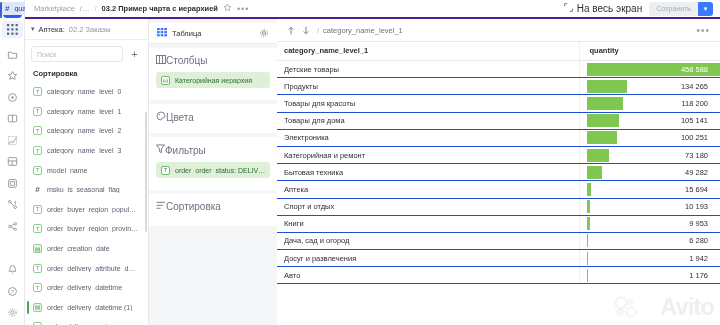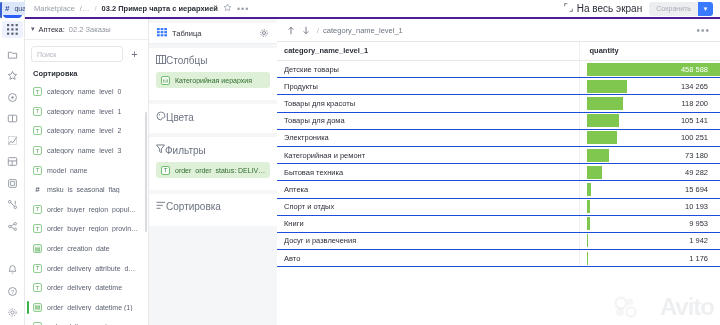--- a/index.html
+++ b/index.html
@@ -581,20 +581,29 @@
           <tr>
             <td>Книги</td>
             <td class="valcell col-sep">
               <div class="barwrap">
                 <div class="bar" style="width: 3.04px; background: rgb(127, 199, 79);"></div>
                 <span class="barnum">9 953</span>
               </div>
             </td>
           </tr>
           <tr>
+            <td>Дача, сад и огород</td>
+            <td class="valcell col-sep">
+              <div class="barwrap">
+                <div class="bar" style="width: 1.92px; background: rgb(127, 199, 79);"></div>
+                <span class="barnum">6 280</span>
+              </div>
+            </td>
+          </tr>
+          <tr>
             <td>Досуг и развлечения</td>
             <td class="valcell col-sep">
               <div class="barwrap">
                 <div class="bar" style="width: 1.2px; background: rgb(127, 199, 79);"></div>
                 <span class="barnum">1 942</span>
               </div>
             </td>
           </tr>
           <tr>
             <td>Авто</td>

